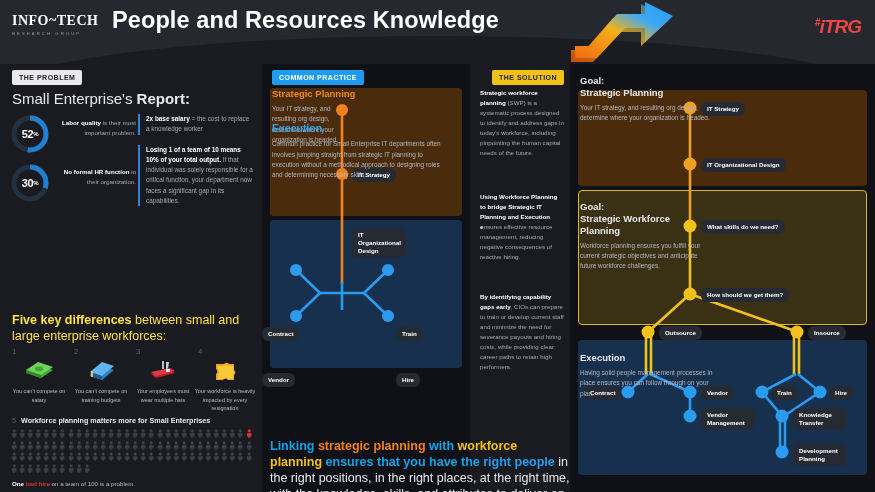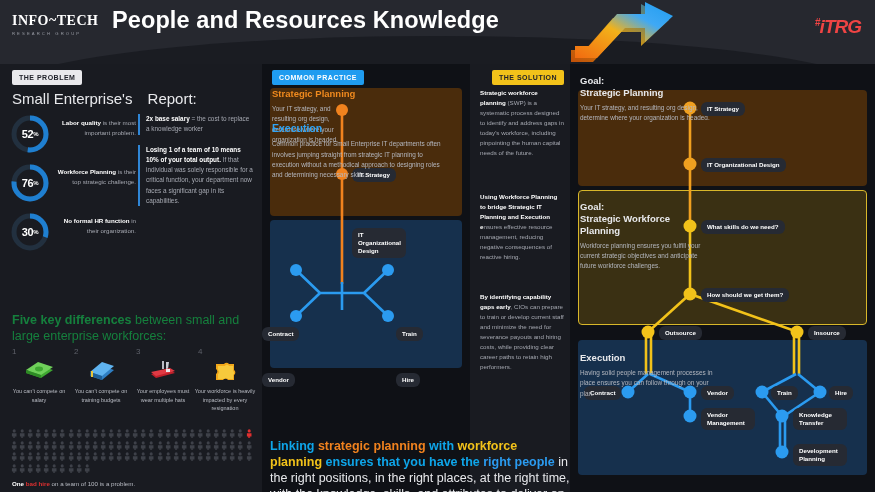--- a/index.html
+++ b/index.html
@@ -29,37 +29,37 @@
 
   
   .tag { position:absolute; font-size:7px; font-weight:700; letter-spacing:.5px; padding:4px 7px; border-radius:2px; }
   .tag-problem { left:12px; top:70px; background:#e9e9ec; color:#20222a; }
   .tag-common { left:272px; top:70px; background:#1f9cf0; color:#ffffff; }
   .tag-solution { left:492px; top:70px; background:#f2c21a; color:#20222a; }
 
   
   .col-left { position:absolute; left:0; top:64px; width:262px; height:428px; background:#191b21; }
   .sec-head { position:absolute; left:12px; top:26px; font-size:15px; font-weight:300; color:#e8e9ec; }
-  .sec-head b { font-weight:400;margin-left:11px; }
+  .sec-head b { font-weight:700; }
 
   .stats { position:absolute; left:10px; top:50px; width:126px; }
   .stat-row { display:flex; align-items:flex-start; margin-bottom:9px;text-align:right; }
   .donut { position:relative; width:40px; height:40px; flex:0 0 40px; }
   .donut svg { display:block; }
   .donut .pct { position:absolute; inset:0; display:flex; align-items:center; justify-content:center; font-size:11px; font-weight:700; color:#fff; letter-spacing:-.3px; }
   .donut .pct sup { font-size:6px; font-weight:700; }
   .stat-txt { font-size:6.2px; line-height:1.65; color:#a6a9b2; padding-left:6px; padding-top:4px; }
   .stat-txt b { color:#ffffff; font-weight:700; }
 
   .notes { position:absolute; left:138px; top:50px; width:116px; }
   .note { border-left:2px solid #2f86d6; padding-left:6px; margin-bottom:10px; }
   .note p { font-size:6.4px; line-height:1.6; color:#a6a9b2; }
   .note p b { color:#ffffff; font-weight:700; }
 
-  .diffs-head { position:absolute; left:12px; top:248px; width:240px; font-size:12.5px; font-weight:300; line-height:1.3; color:#15803d; }
+  .diffs-head { position:absolute; left:12px; top:248px; width:240px; font-size:12.5px; font-weight:300; line-height:1.3; color:#fde047; }
   .diffs-head b { font-weight:700; }
   .diff-row { position:absolute; left:8px; top:284px; width:250px; display:flex; }
   .diff { width:62px; text-align:center; }
   .diff-num { font-size:8px; color:#5d6069; text-align:left; padding-left:4px; line-height:1; }
   .diff-ico { height:26px; display:flex; align-items:center; justify-content:center; margin:2px 0 3px; }
   .diff-lbl { font-size:5.5px; line-height:1.55; color:#b9bcc4; }
 
   .five-line { position:absolute; left:12px; top:352px; font-size:7.2px; color:#e8e9ec; font-weight:600; }
   .five-line .n { color:#5d6069; font-weight:400; margin-right:5px; }
 
@@ -150,30 +150,20 @@
     <div class="stats" id="stat-list">
         <div class="stat-row">
           <div class="donut">
             <svg width="40" height="40" viewBox="0 0 40 40">
               <circle cx="20" cy="20" r="16" fill="none" stroke="#22303f" stroke-width="5"></circle>
               <circle cx="20" cy="20" r="16" fill="none" stroke="#1f7fd0" stroke-width="5" stroke-dasharray="52.28 100.53" transform="rotate(-90 20 20)" stroke-linecap="butt"></circle>
             </svg>
             <div class="pct">52<sup>%</sup></div>
           </div>
           <div class="stat-txt"><b>Labor quality</b> is their most important problem.</div>
-        </div>
-        <div class="stat-row">
-          <div class="donut">
-            <svg width="40" height="40" viewBox="0 0 40 40">
-              <circle cx="20" cy="20" r="16" fill="none" stroke="#22303f" stroke-width="5"></circle>
-              <circle cx="20" cy="20" r="16" fill="none" stroke="#1f7fd0" stroke-width="5" stroke-dasharray="76.40 100.53" transform="rotate(-90 20 20)" stroke-linecap="butt"></circle>
-            </svg>
-            <div class="pct">76<sup>%</sup></div>
-          </div>
-          <div class="stat-txt"><b>Workforce Planning</b> is their top strategic challenge.</div>
         </div>
         <div class="stat-row">
           <div class="donut">
             <svg width="40" height="40" viewBox="0 0 40 40">
               <circle cx="20" cy="20" r="16" fill="none" stroke="#22303f" stroke-width="5"></circle>
               <circle cx="20" cy="20" r="16" fill="none" stroke="#1f7fd0" stroke-width="5" stroke-dasharray="30.16 100.53" transform="rotate(-90 20 20)" stroke-linecap="butt"></circle>
             </svg>
             <div class="pct">30<sup>%</sup></div>
           </div>
           <div class="stat-txt"><b>No formal HR function</b> in their organization.</div>
@@ -233,20 +223,21 @@
           <div class="diff-ico">
             <svg width="30" height="22" viewBox="0 0 30 22">
               <path d="M6 4 h8 a3 3 0 0 1 5 0 h5 v6 a3 3 0 0 1 0 5 v5 h-6 a3 3 0 0 0-5 0 H6 v-6 a3 3 0 0 0 0-5 z" fill="#f2a81a"></path>
               <path d="M8 6 h7 a2.2 2.2 0 0 1 4 0 h4 v5 a2.4 2.4 0 0 1 0 4 v4 h-5 a2.4 2.4 0 0 0-4 0 H8 v-5 a2.4 2.4 0 0 0 0-4 z" fill="#f7c93c"></path>
             </svg>
           </div>
           <div class="diff-lbl">Your workforce is heavily impacted by every resignation</div>
         </div>
       </div>
 
+    <div class="five-line"><span class="n">5</span><span>Workforce planning matters more for Small Enterprises</span></div>
 
     <div class="grid100" id="grid100">
         <span class="p">
           <svg width="6.4" height="9.4" viewBox="0 0 10 14">
             <circle cx="5" cy="2.6" r="2.4" fill="#3e4149"></circle>
             <path d="M1.4 6.2 h7.2 v5 h-2.2 v2.6 h-1.2 v-2.6 h-0.4 v2.6 h-1.2 v-2.6 h-2.2 z" fill="#3e4149"></path>
           </svg>
         </span>
         <span class="p">
           <svg width="6.4" height="9.4" viewBox="0 0 10 14">

